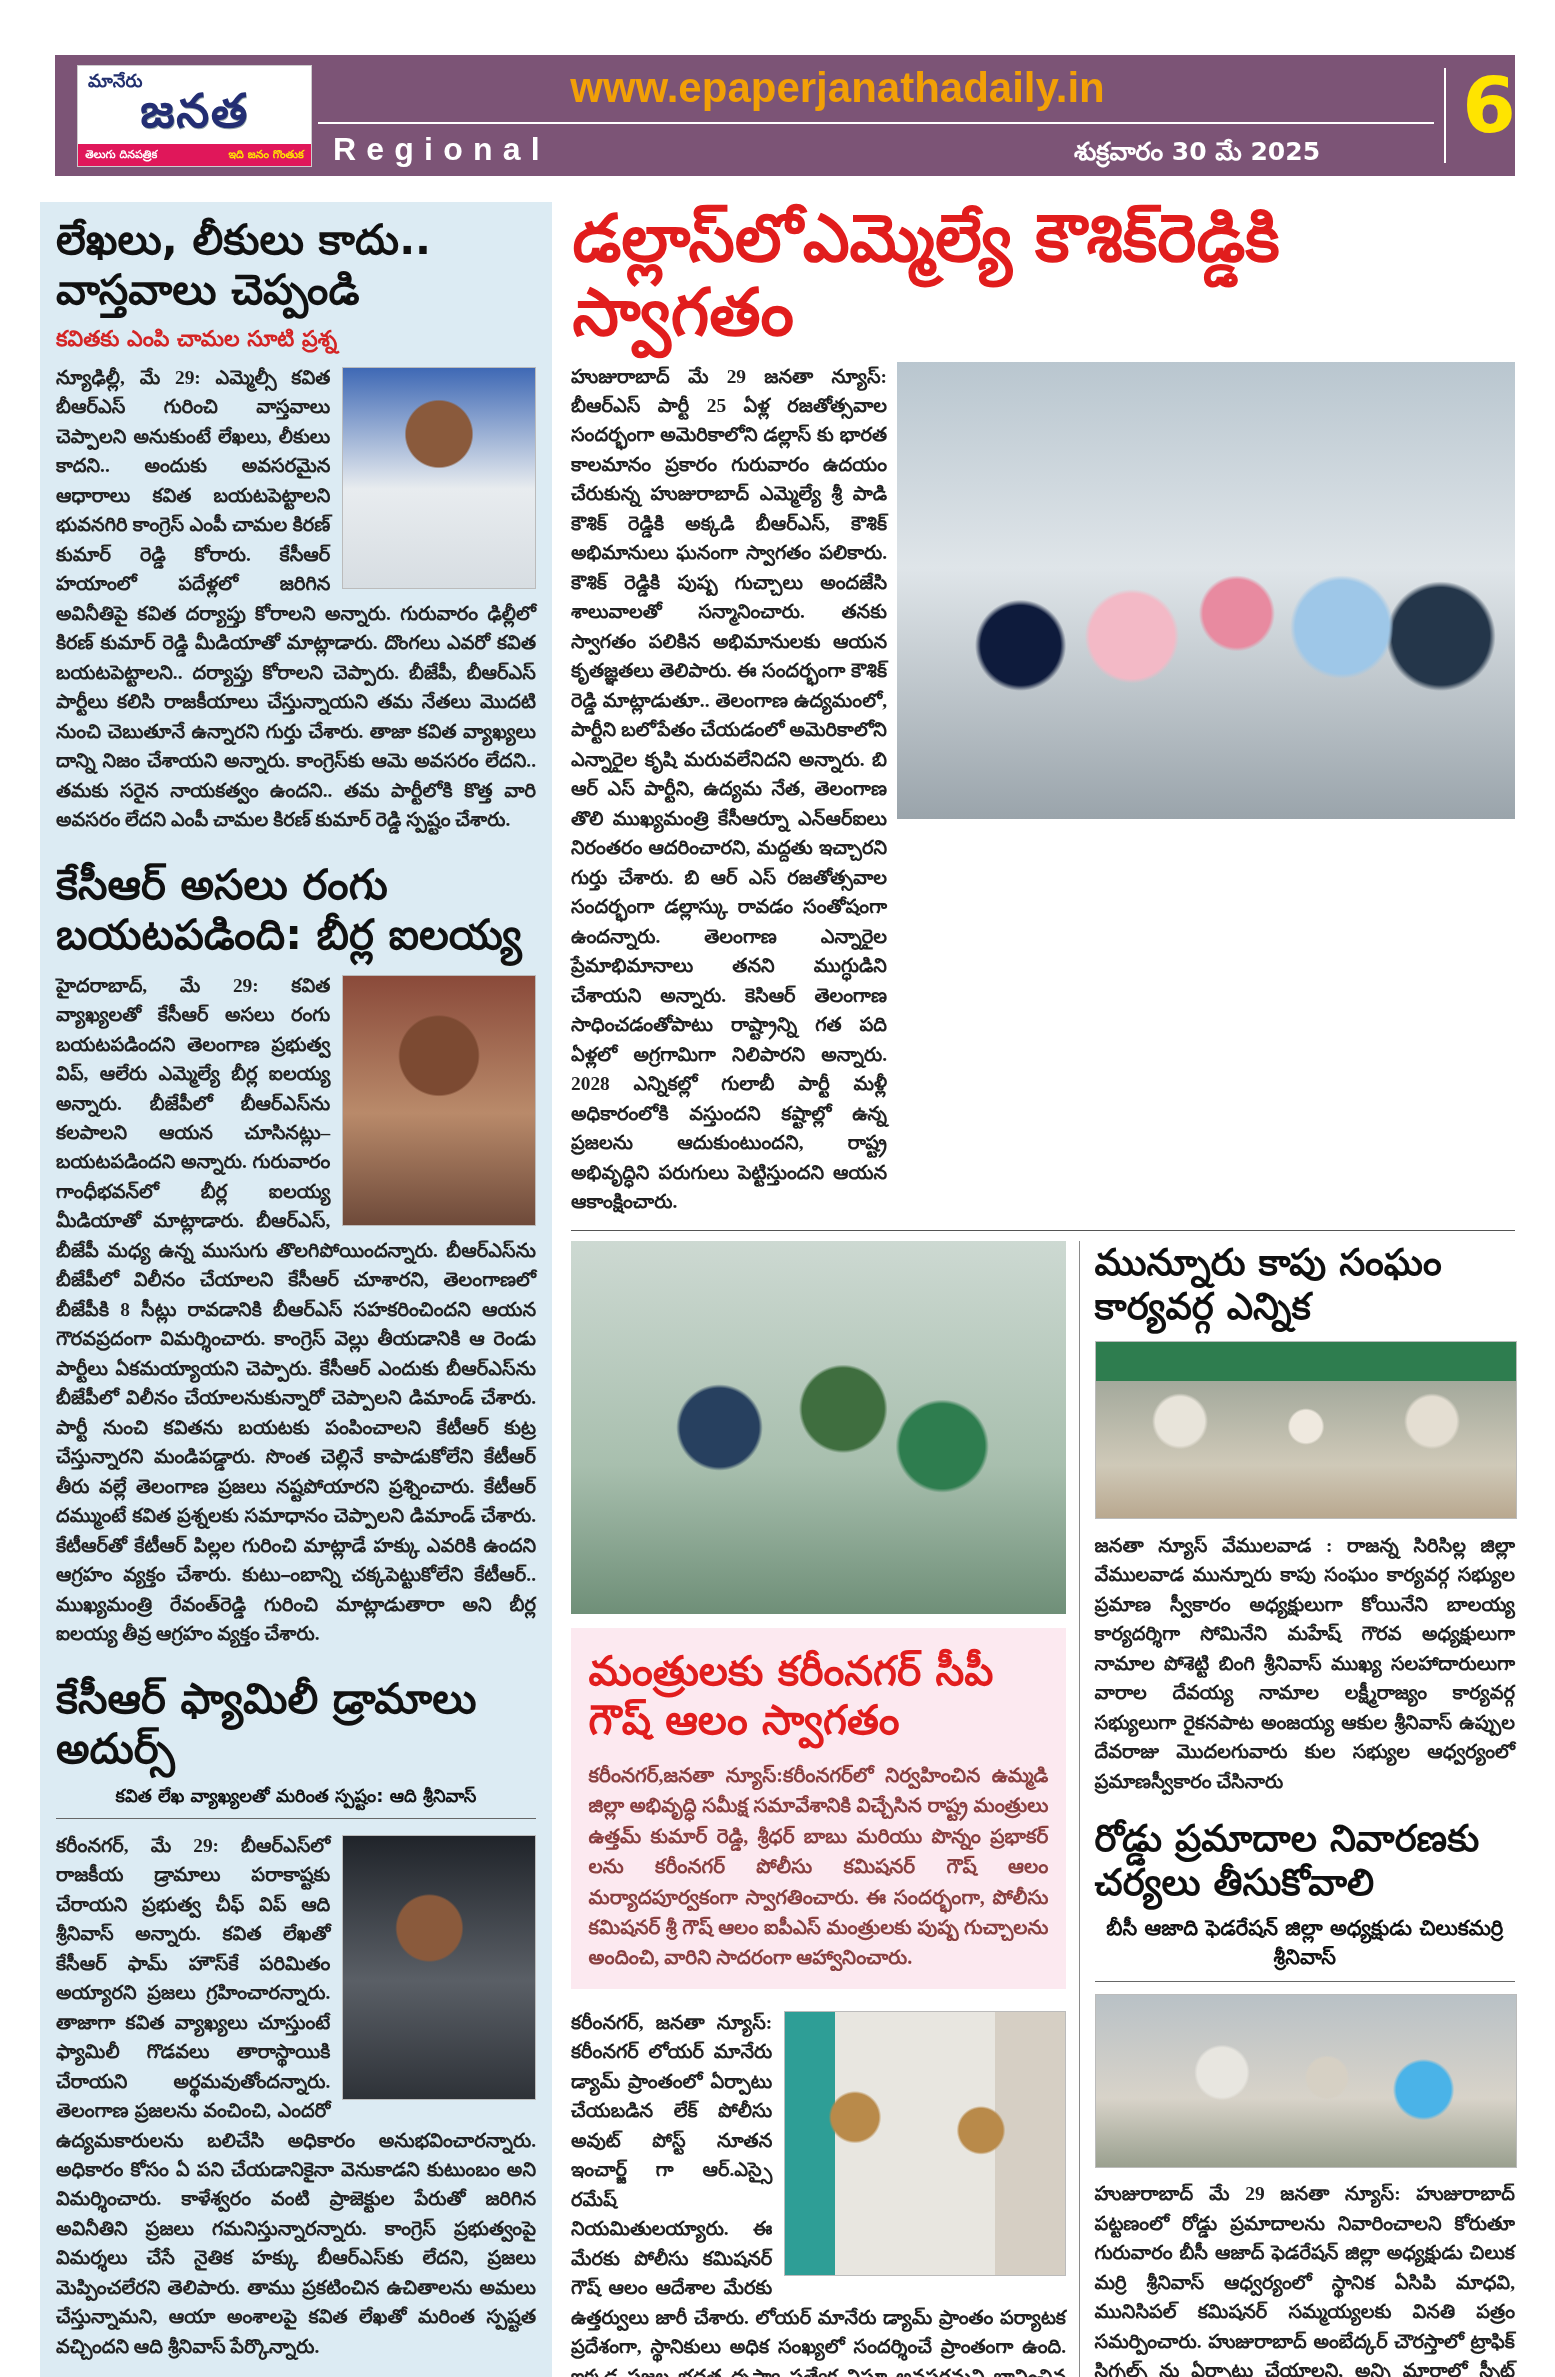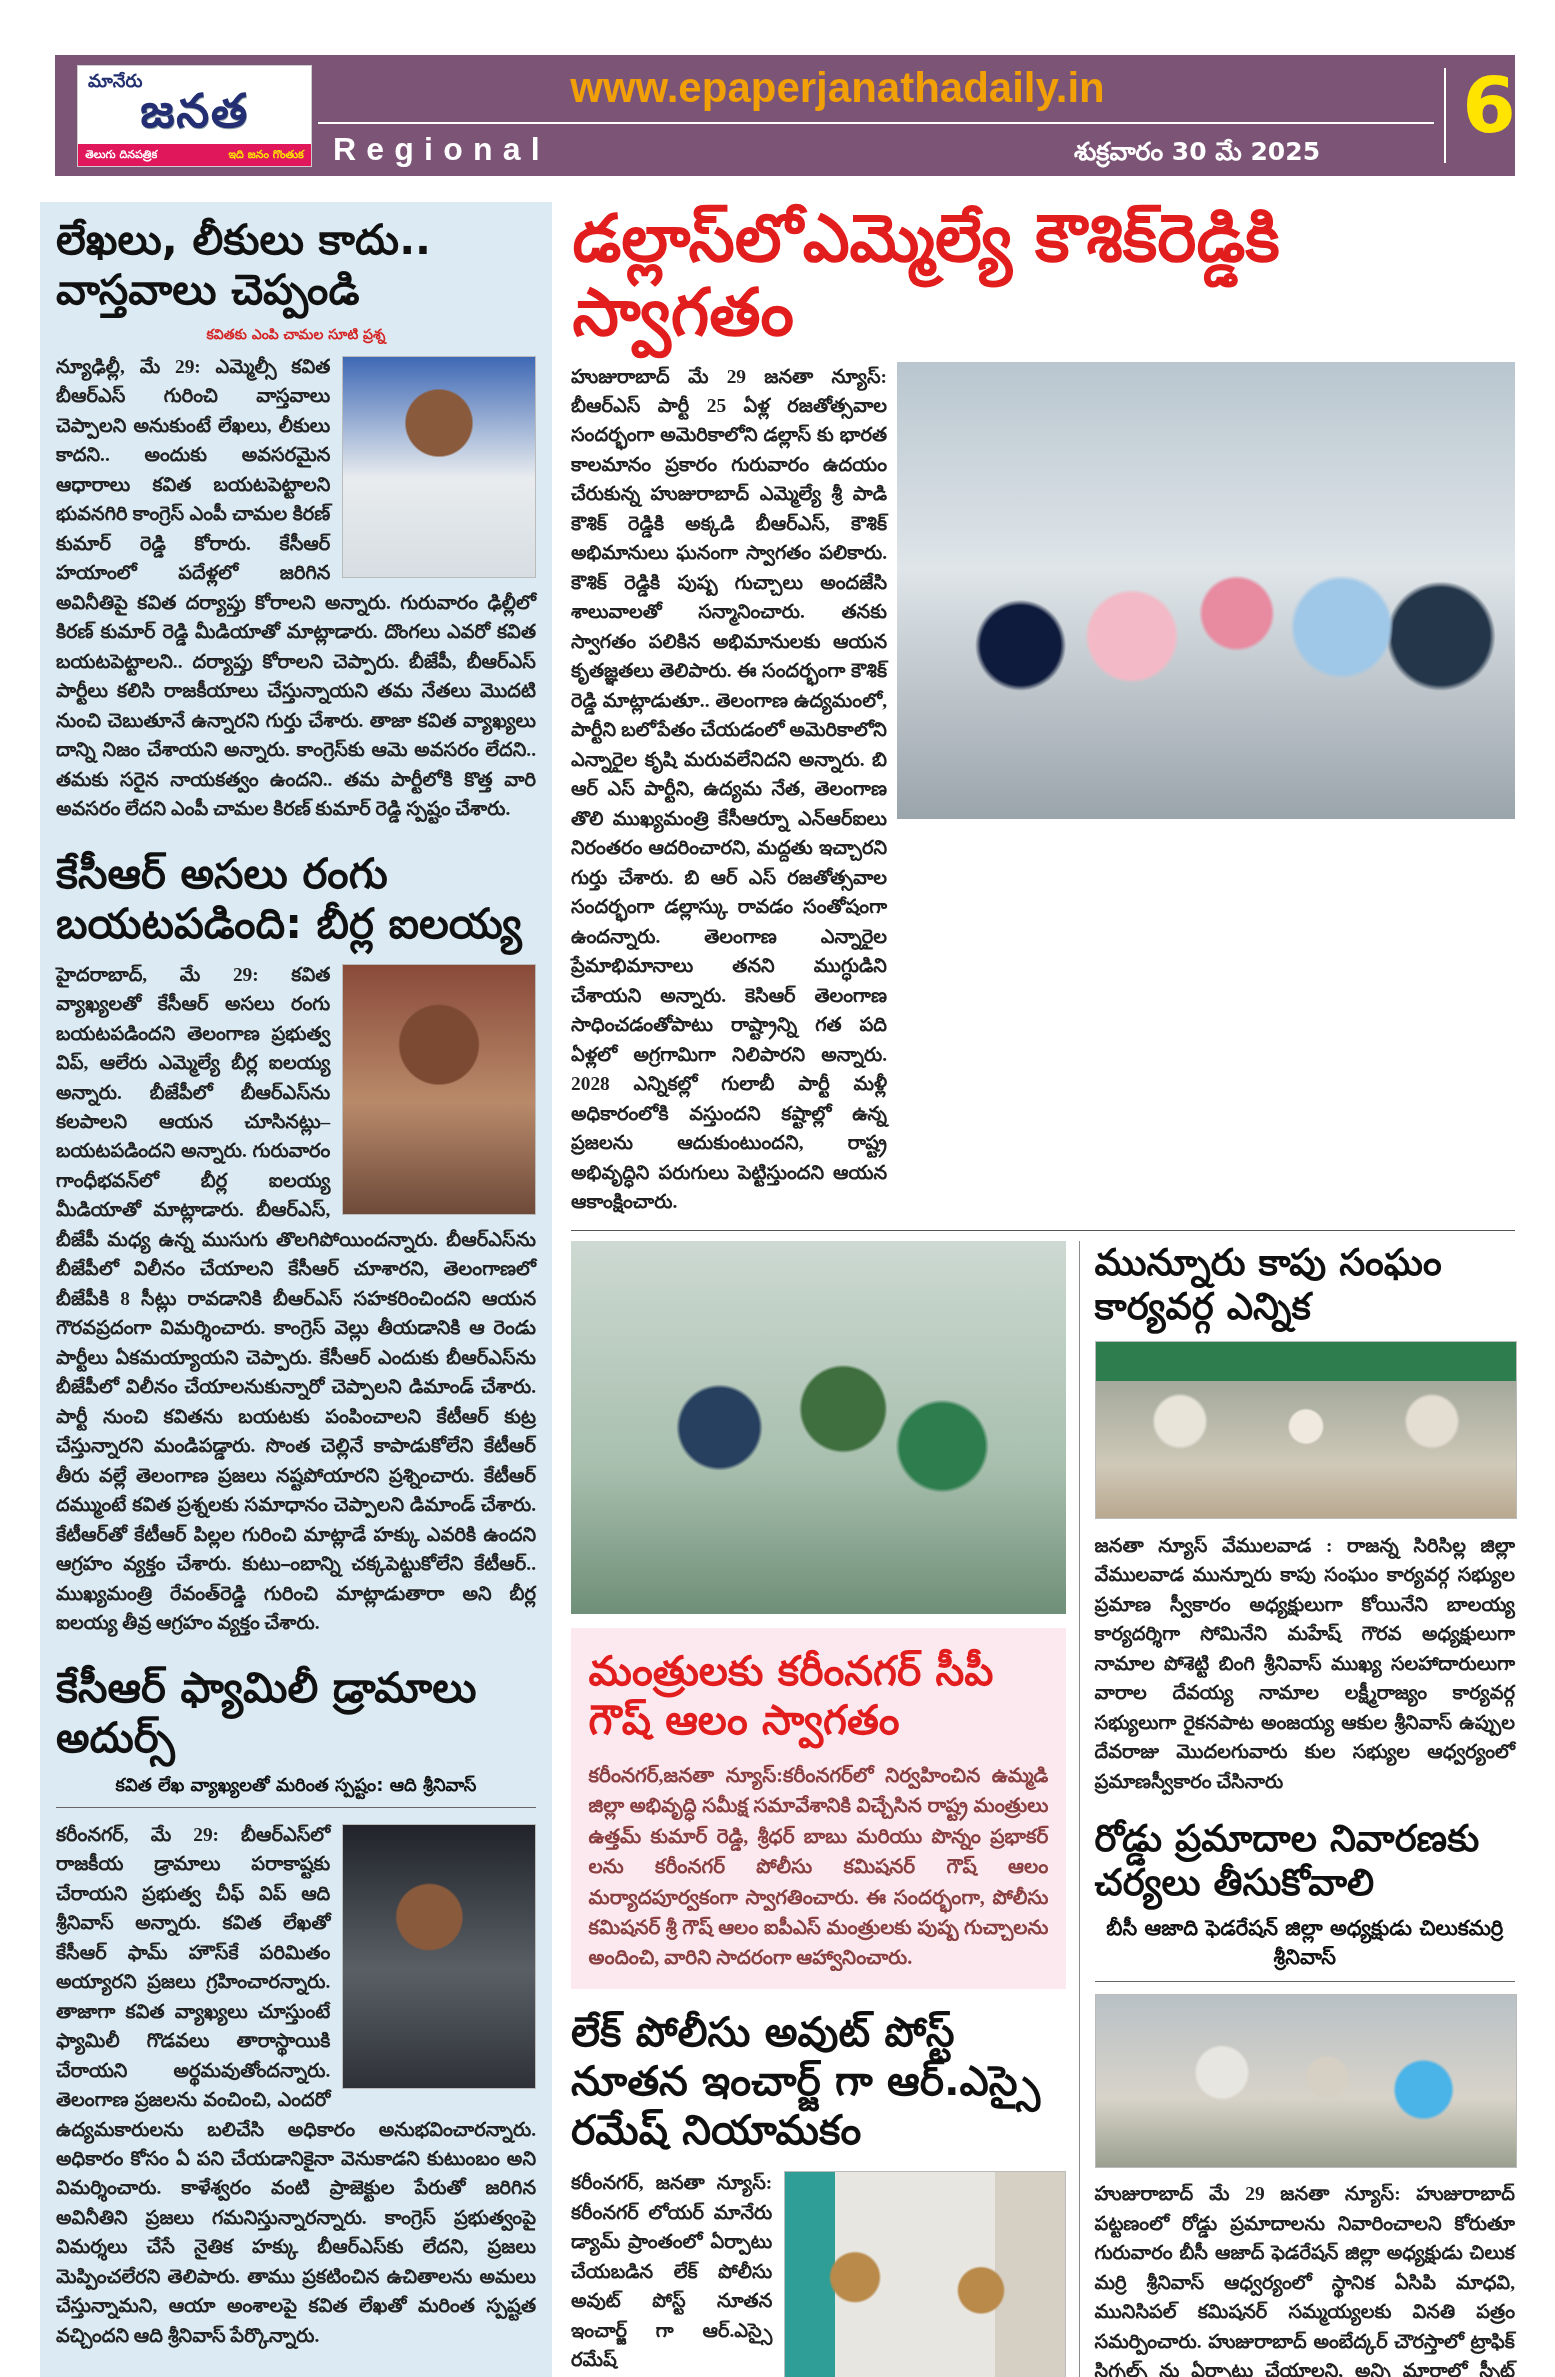--- a/index.html
+++ b/index.html
@@ -29,21 +29,21 @@
             font-family:"DejaVu Sans",sans-serif;font-size:77px;font-weight:bold;color:#ffe400;}
 
   
   .content{display:flex;gap:19px;margin:26px 41px 0 40px;align-items:flex-start;}
   .left-col{width:512px;flex:0 0 512px;background:#dcebf3;padding:13px 16px 22px 16px;box-sizing:border-box;min-height:2148px;}
   .main-col{flex:1;min-width:0;}
 
   
   .hl-red-xl{font-family:"DejaVu Sans",sans-serif;font-weight:bold;color:#e11d1d;font-size:66px;line-height:1.12;margin:0 0 11.7px 1.5px;}
   .hl-black{font-family:"DejaVu Sans",sans-serif;font-weight:bold;color:#111;line-height:1.2;margin:0;}
-  .kicker-red{font-family:"DejaVu Sans",sans-serif;font-weight:bold;color:#d42424;font-size:14px;text-align:center;margin:10.2px 0 5.9px 0;}
+  .kicker-red{font-family:"DejaVu Sans",sans-serif;font-weight:bold;color:#d42424;font-size:22px;text-align:left;margin:10.2px 0 5.9px 0;}
   .kicker-black{font-family:"DejaVu Sans",sans-serif;font-weight:bold;color:#111;font-size:18px;text-align:center;margin:10.2px 0 5.9px 0;}
   .rule{border:none;border-top:1.5px solid #666;margin:7.3px 0 11.7px 0;}
   .body-txt{font-size:19.4px;line-height:1.52;text-align:justify;color:#222;margin:0;font-weight:bold;}
 
   
   .l-article{margin-bottom:25px;}
   .l-article .hl-black{font-size:42px;}
   .float-photo{float:right;margin:4.4px 0 7.3px 11.7px;border:0.7px solid #bbb;}
 
   
@@ -174,21 +174,20 @@
         <div class="mid-col">
 
           <div class="photo ph-welcome" style="width:100%;height:373px;"></div>
 
           <article class="pink-box">
             <h2 class="hl">మంత్రులకు కరీంనగర్ సీపీ గౌష్ ఆలం స్వాగతం</h2>
             <p class="body-txt">కరీంనగర్,జనతా న్యూస్:కరీంనగర్‌లో నిర్వహించిన ఉమ్మడి జిల్లా అభివృద్ధి సమీక్ష సమావేశానికి విచ్చేసిన రాష్ట్ర మంత్రులు ఉత్తమ్ కుమార్ రెడ్డి, శ్రీధర్ బాబు మరియు పొన్నం ప్రభాకర్ లను కరీంనగర్ పోలీసు కమిషనర్ గౌష్ ఆలం మర్యాదపూర్వకంగా స్వాగతించారు. ఈ సందర్భంగా, పోలీసు కమిషనర్ శ్రీ గౌష్ ఆలం ఐపీఎస్ మంత్రులకు పుష్ప గుచ్చాలను అందించి, వారిని సాదరంగా ఆహ్వానించారు.</p>
           </article>
 
           <article style="margin-top:19px;">
-            <h2 class="hl-black">లేక్ పోలీసు అవుట్ పోస్ట్ నూతన ఇంచార్జ్ గా  ఆర్.ఎస్సై రమేష్ నియామకం</h2>
             <div style="margin-top:13px;">
               <div class="photo ph-lake" style="float:right;width:280px;height:263px;margin:2.9px 0 7.3px 11.7px;border:0.7px solid #bbb;"></div>
               <p class="body-txt">కరీంనగర్, జనతా న్యూస్: కరీంనగర్ లోయర్ మానేరు డ్యామ్ ప్రాంతంలో ఏర్పాటు చేయబడిన లేక్ పోలీసు అవుట్ పోస్ట్ నూతన ఇంచార్జ్ గా ఆర్.ఎస్సై రమేష్ నియమితులయ్యారు. ఈ మేరకు పోలీసు కమిషనర్ గౌష్ ఆలం ఆదేశాల మేరకు ఉత్తర్వులు జారీ చేశారు. లోయర్ మానేరు డ్యామ్ ప్రాంతం పర్యాటక ప్రదేశంగా, స్థానికులు అధిక సంఖ్యలో సందర్శించే ప్రాంతంగా ఉంది. ఇక్కడ ప్రజల భద్రత దృష్ట్యా ప్రత్యేక నిఘా అవసరమని భావించిన ఉన్నతాధికారులు లేక్ పోలీసు వ్యవస్థను బలోపేతం చేశారు. బాధ్యతలు స్వీకరించిన అనంతరం ఆర్.ఎస్సై రమేష్ మాట్లాడుతూ.. ఈ ప్రాంతంలో శాంతిభద్రతల పరిరక్షణకు తన వంతు కృషి చేస్తానని తెలిపారు. డ్యామ్ పరిసర ప్రాంతాల్లో నిఘా పటిష్టం చేసి, ప్రజలు సురక్షితంగా విహరించే వాతావరణాన్ని కల్పిస్తామని ఆయన పేర్కొన్నారు.</p>
             </div>
           </article>
 
         </div>
 
         <div class="right-col">
 

